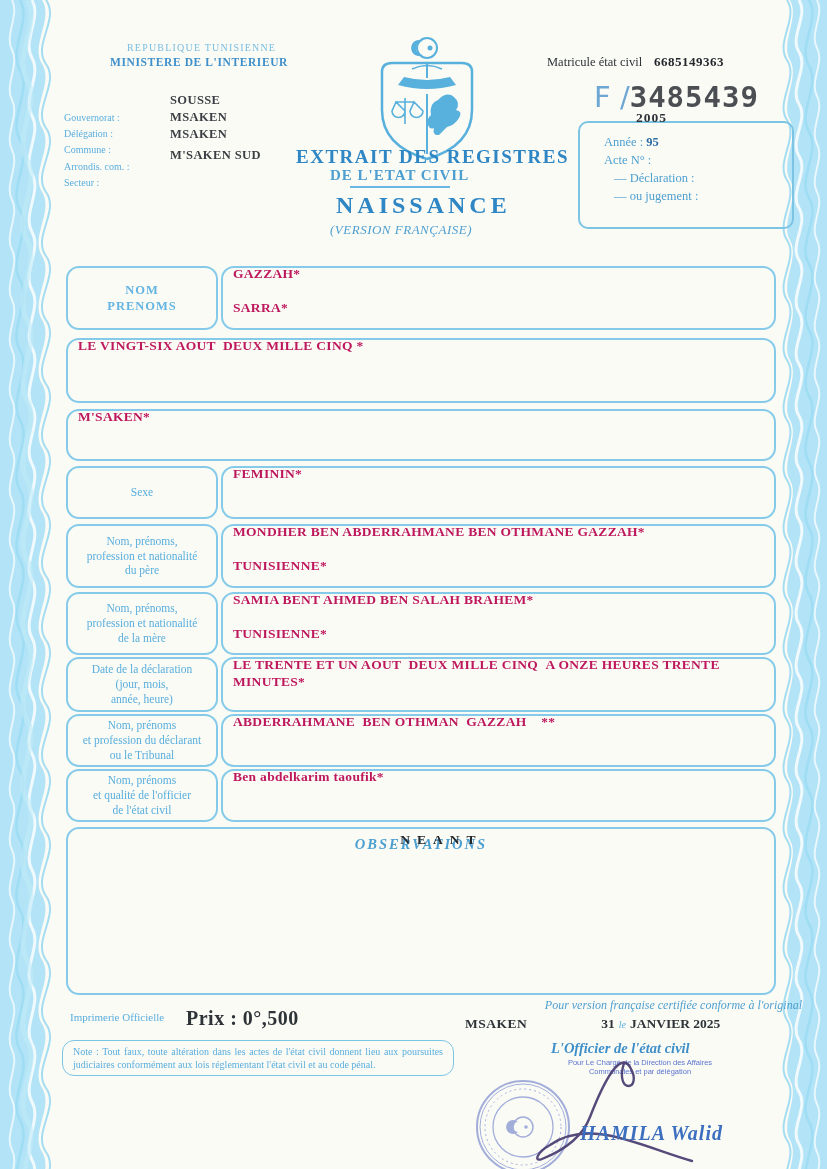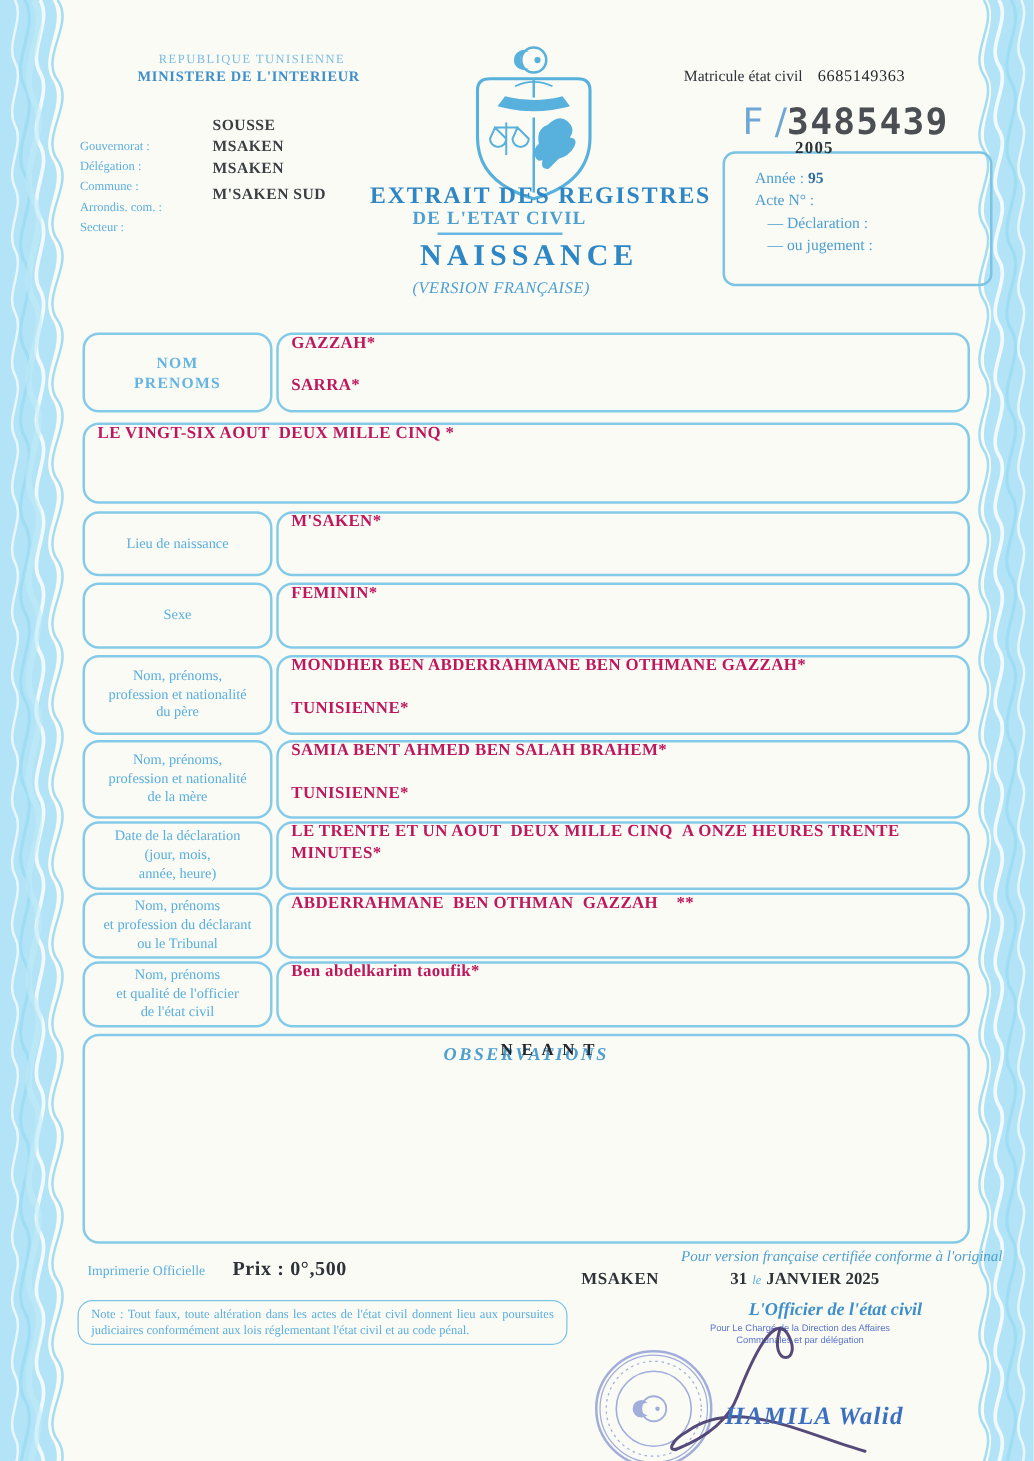--- a/index.html
+++ b/index.html
@@ -11,21 +11,21 @@
   }
   .abs{position:absolute;}
   .pre{white-space:pre-line;}
 
   
   .republic{font-size:10px;letter-spacing:1.2px;color:#79bce0;}
   .ministry{font-size:11.5px;font-weight:bold;letter-spacing:.6px;color:#3e8fc9;}
   .adminlbl{font-size:10px;line-height:16.2px;color:#5aaede;}
   .adminval{font-size:12.5px;line-height:17px;font-weight:bold;color:#3b3f43;letter-spacing:.4px;}
   .matricule-lbl{font-size:12.5px;color:#2e3338;}
-  .matricule-val{font-size:13px;font-weight:normal;color:#24282c;letter-spacing:.5px;}
+  .matricule-val{font-size:13px;font-weight:bold;color:#24282c;letter-spacing:.5px;}
   .serial-f{font-size:29px;color:#6fa7d4;font-family:"DejaVu Sans",sans-serif;}
   .serial-n{font-size:29px;color:#4b4f53;font-family:"DejaVu Sans Mono",monospace;font-weight:bold;letter-spacing:1px;}
   .year2005{font-size:13.5px;font-weight:bold;color:#2e3338;letter-spacing:1px;}
   .actebox{border:2px solid #7cc4e4;border-radius:10px;}
   .acteline{font-size:12.5px;color:#4d9fd0;line-height:18px;}
   .acteval{color:#2e6da4;font-weight:bold;}
   .t1{font-size:19px;font-weight:bold;color:#2e86c4;letter-spacing:1.5px;}
   .t2{font-size:15px;font-weight:bold;color:#4d9fd0;letter-spacing:1px;}
   .rule{height:2px;background:#69b7e2;}
   .tmain{font-size:24px;font-weight:bold;color:#2e86c4;letter-spacing:4px;}
@@ -38,21 +38,21 @@
         font-size:11.5px;line-height:1.3;color:#58aedd;}
   .flbl.strong{font-weight:bold;letter-spacing:1px;color:#64b4e2;font-size:12.5px;}
   .fval{flex:1;border:2px solid #85cbe9;border-radius:13px;padding:0 10px;}
   .fval span{display:block;margin-top:-3px;font-size:13.5px;line-height:17px;font-weight:bold;color:#be185d;letter-spacing:.3px;}
   .obsbox{position:absolute;left:66px;right:51px;border:2px solid #85cbe9;border-radius:13px;}
   .obs-title{font-size:14.5px;font-style:italic;font-weight:bold;color:#4d9fd0;letter-spacing:2px;}
   .obs-neant{font-size:13.5px;font-weight:bold;color:#24282c;letter-spacing:7px;}
 
   
   .imprimerie{font-size:11px;color:#5aaede;}
-  .prix{font-size:16px;font-weight:bold;color:#2e3338;letter-spacing:.5px;}
+  .prix{font-size:20px;font-weight:bold;color:#2e3338;letter-spacing:.5px;}
   .notebox{border:1.5px solid #7cc4e4;border-radius:12px;padding:4px 10px 4px 10px;}
   .notetext{font-size:10px;line-height:13px;color:#5aaede;text-align:justify;}
   .certline{font-size:12px;font-style:italic;color:#4d9fd0;}
   .place{font-size:13.5px;font-weight:bold;color:#2e3338;letter-spacing:.5px;}
   .date-day{font-size:13.5px;font-weight:bold;color:#2e3338;}
   .date-le{font-size:10px;color:#5aaede;font-style:italic;}
   .officer{font-size:14.5px;font-weight:bold;font-style:italic;color:#3e8fc9;}
   .deleg{font-size:7.5px;line-height:9px;color:#5a74cc;text-align:center;font-family:"Liberation Sans",sans-serif;}
   .signer{font-size:20px;font-weight:bold;font-style:italic;color:#3d6fc0;letter-spacing:1px;}
 </style>
@@ -146,21 +146,20 @@
 
 SARRA*</span>
     </div>
 </div>
 <div class="frow" style="top:338px;height:65px;">
   <div class="fval">
       <span class="pre">LE VINGT-SIX AOUT &nbsp;DEUX MILLE CINQ *</span>
     </div>
 </div>
 <div class="frow" style="top:409px;height:52px;">
-  <div class="flbl pre">Lieu de naissance</div>
   <div class="fval">
       <span class="pre">M'SAKEN*</span>
     </div>
 </div>
 <div class="frow" style="top:466px;height:53px;">
   <div class="flbl pre">Sexe</div>
   <div class="fval">
       <span class="pre">FEMININ*</span>
     </div>
 </div>
@@ -217,25 +216,25 @@
 
 <div class="abs imprimerie" style="left:70px;top:1011px;">Imprimerie Officielle</div>
 <div class="abs prix" style="left:186px;top:1007px;">Prix : 0°,500</div>
 <div class="abs notebox" style="left:62px;top:1040px;width:370px;">
   <div class="notetext">Note : Tout faux, toute altération dans les actes de l'état civil donnent lieu aux poursuites judiciaires conformément aux lois réglementant l'état civil et au code pénal.</div>
 </div>
 
 <div class="abs certline" style="left:492px;top:998px;width:310px;text-align:right;">Pour version française certifiée conforme à l'original</div>
 <div class="abs" style="left:465px;top:1014px;">
   <span class="place">MSAKEN</span>
-  <span class="date-day" style="margin-left:53px">31</span>
+  <span class="date-day" style="margin-left:70px">31</span>
   <span class="date-le">le</span>
   <span class="date-day">JANVIER 2025</span>
 </div>
-<div class="abs officer" style="left:551px;top:1040px;margin-left:48px;">L'Officier de l'état civil</div>
+<div class="abs officer" style="left:551px;top:1040px;">L'Officier de l'état civil</div>
 <div class="abs deleg" style="left:545px;top:1058px;width:190px;">
   <span style="display:block">Pour Le Chargé de la Direction des Affaires</span>
   <span style="display:block">Communales et par délégation</span>
 </div>
 
 <div class="abs" style="left:468px;top:1072px;width:110px;height:97px;overflow:hidden;">
   <svg width="110" height="110" viewBox="0 0 110 110">
     <g fill="none" stroke="#5a6fc4" opacity="0.55">
       <circle cx="55" cy="55" r="46" stroke-width="2"></circle>
       <circle cx="55" cy="55" r="43" stroke-width="1"></circle>

